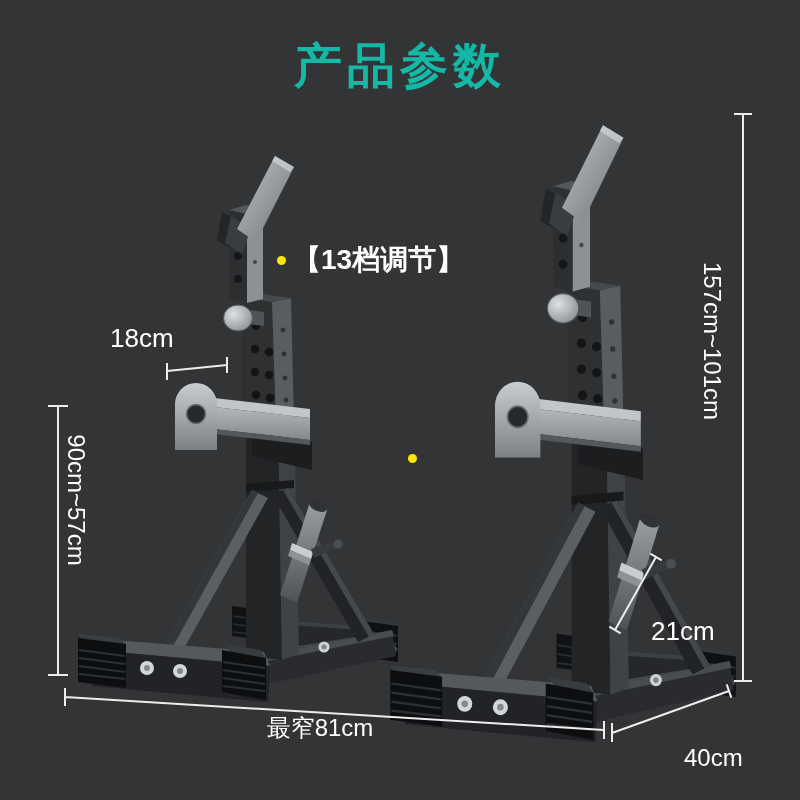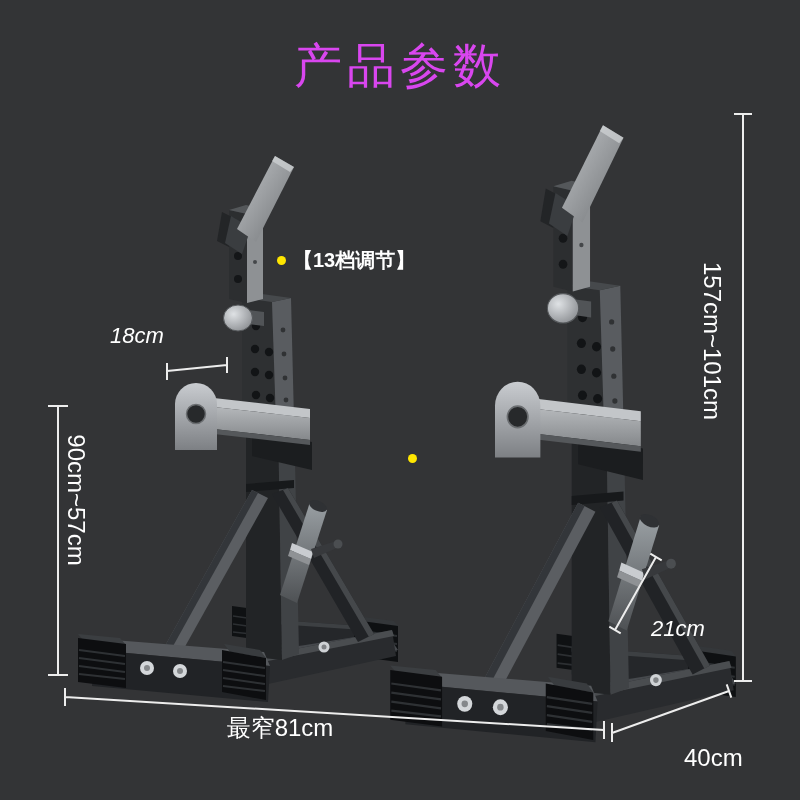--- a/index.html
+++ b/index.html
@@ -5,39 +5,39 @@
   html,body{margin:0;padding:0;background:#333436;}
   .canvas{
     position:relative;width:800px;height:800px;overflow:hidden;
     background:#333436;
     font-family:"Liberation Sans","DejaVu Sans",sans-serif;
     color:#ffffff;
   }
   .canvas svg{position:absolute;left:0;top:0;}
   .title{
     position:absolute;left:0;right:0;top:34px;margin:0;
-    text-align:center;font-size:48px;font-weight:400;letter-spacing:5px;
-    color:#d946ef;
+    text-align:center;font-size:48px;font-weight:700;letter-spacing:5px;
+    color:#14b8a6;
   }
   .lbl{position:absolute;white-space:nowrap;color:#ffffff;}
-  .lbl.dim{font-size:22px;font-weight:400;font-style:italic;}
+  .lbl.dim{font-size:26px;font-weight:400;}
   .lbl.big{font-size:24px;}
   .vlabel{
     position:absolute;white-space:nowrap;font-size:24px;color:#ffffff;
     transform:translate(-50%,-50%) rotate(90deg);
   }
-  .ann{position:absolute;font-size:20px;font-weight:700;line-height:26px;}
+  .ann{position:absolute;font-size:28px;font-weight:700;line-height:26px;}
   .ann .row{display:flex;align-items:center;}
   .dot{
     width:9px;height:9px;border-radius:50%;background:#ffe600;
     display:inline-block;flex:0 0 auto;
   }
   .ann13 .dot{margin-right:7px;}
   .ann7 .dot{margin-left:9px;}
-  .center-x{transform:translateX(-50%);}
+  .center-x{transform:translateX(-50%);margin-left:40px;}
 </style>
 </head>
 <body>
 
 <div class="canvas">
 
   <svg width="800" height="800" viewBox="0 0 800 800">
     <defs>
       <linearGradient id="gHook" x1="0" y1="0" x2="1" y2="1">
         <stop offset="0" stop-color="#c2c5c8"></stop>

